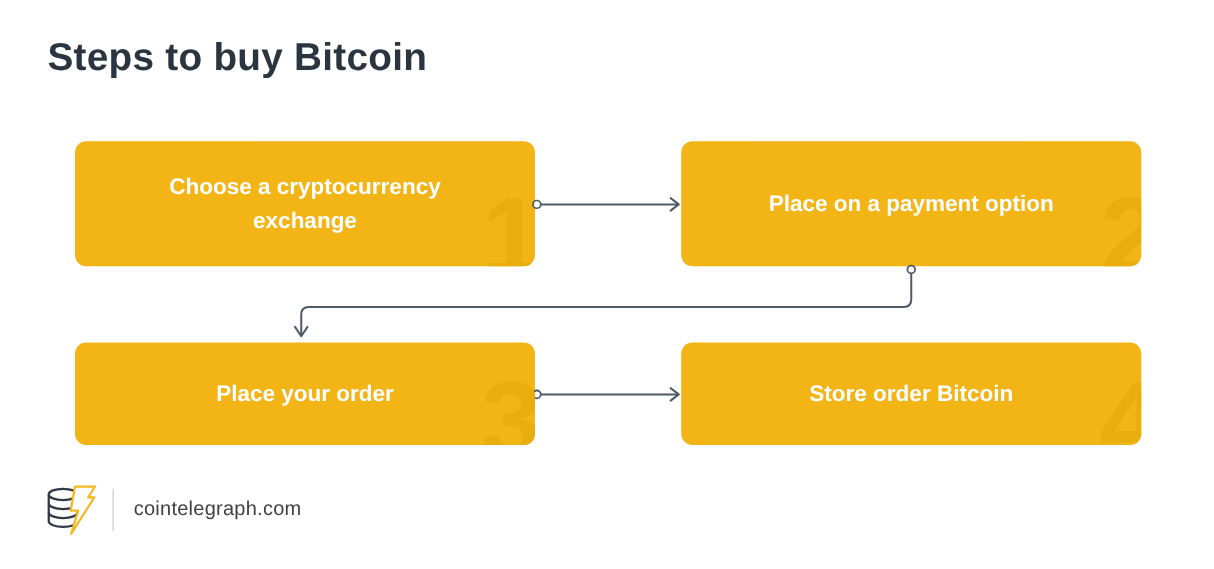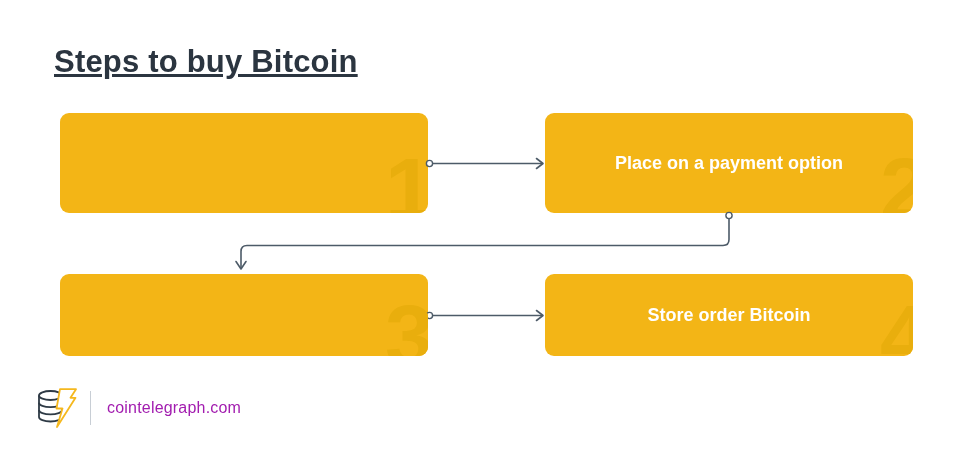--- a/index.html
+++ b/index.html
@@ -4,22 +4,22 @@
 <style>
   html,body{margin:0;padding:0;background:#ffffff;}
   .canvas{
     position:relative;
     width:971px;height:455px;
     background:#ffffff;
     font-family:"Liberation Sans","DejaVu Sans",sans-serif;
     overflow:hidden;
   }
   .title{
-    position:absolute;left:38px;top:28px;margin:16px;
-    font-size:31px;font-weight:700;color:#2B3540;letter-spacing:.2px;text-decoration:underline;
+    position:absolute;left:38px;top:28px;margin:0;
+    font-size:31px;font-weight:700;color:#2B3540;letter-spacing:.2px;
   }
   .box{
     position:absolute;
     background:#F3B516;
     border-radius:9px;
     overflow:hidden;
     display:flex;align-items:center;justify-content:center;
   }
   .box .label{
     position:relative;z-index:2;
@@ -46,41 +46,43 @@
   .footer{
     position:absolute;left:36px;top:388px;
     display:flex;align-items:center;
   }
   .footer .logo{display:block;}
   .footer .divider{
     width:1px;height:34px;background:#C8CED5;
     margin-left:12px;margin-right:16px;
   }
   .footer .site{
-    color:#a21caf;font-size:16px;letter-spacing:.2px;
+    color:#404040;font-size:16px;letter-spacing:.2px;
   }
 </style>
 </head>
 <body>
 
 <div class="canvas">
 
   <h1 class="title">Steps to buy Bitcoin</h1>
 
   <div class="box b1">
     <span class="num">1</span>
+    <span class="label">Choose a cryptocurrency exchange</span>
   </div>
 
   <div class="box b2">
     <span class="num">2</span>
     <span class="label">Place on a payment option</span>
   </div>
 
   <div class="box b3">
     <span class="num">3</span>
+    <span class="label">Place your order</span>
   </div>
 
   <div class="box b4">
     <span class="num">4</span>
     <span class="label">Store order Bitcoin</span>
   </div>
 
   <svg class="connectors" viewBox="0 0 971 455" aria-hidden="true">
     <g fill="none" stroke="#4D5B68" stroke-width="1.6" stroke-linecap="round" stroke-linejoin="round">
 

